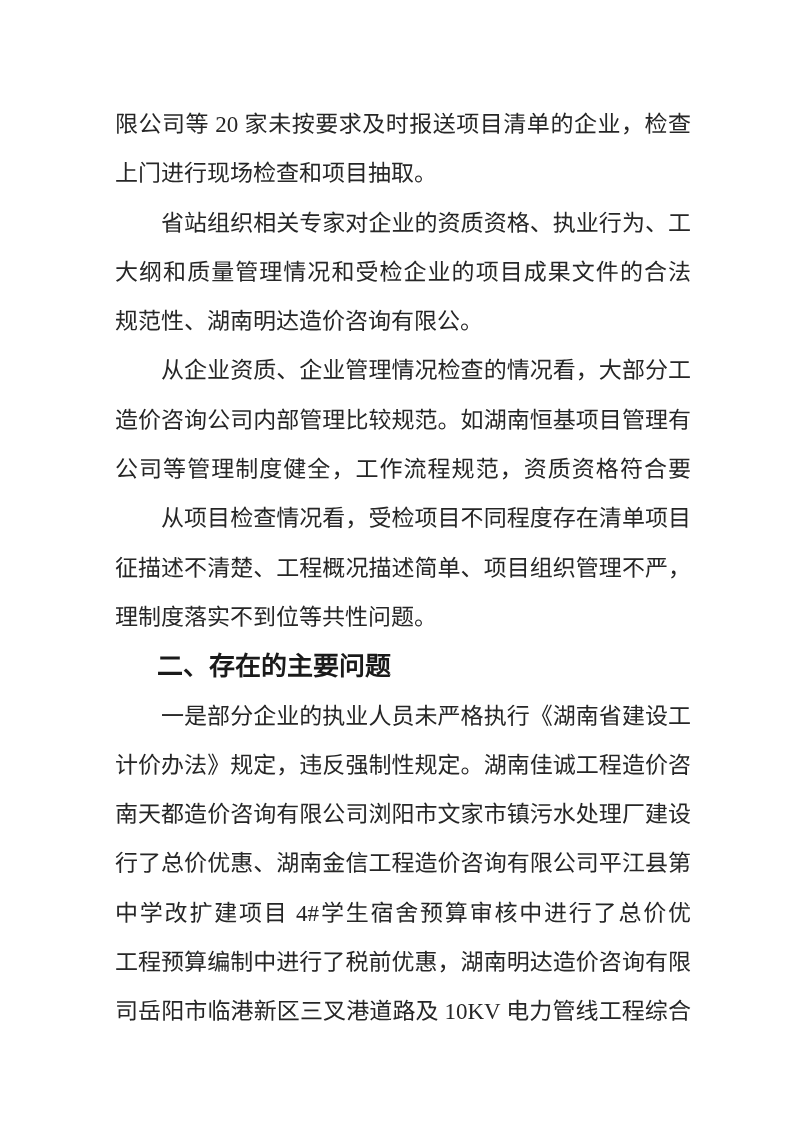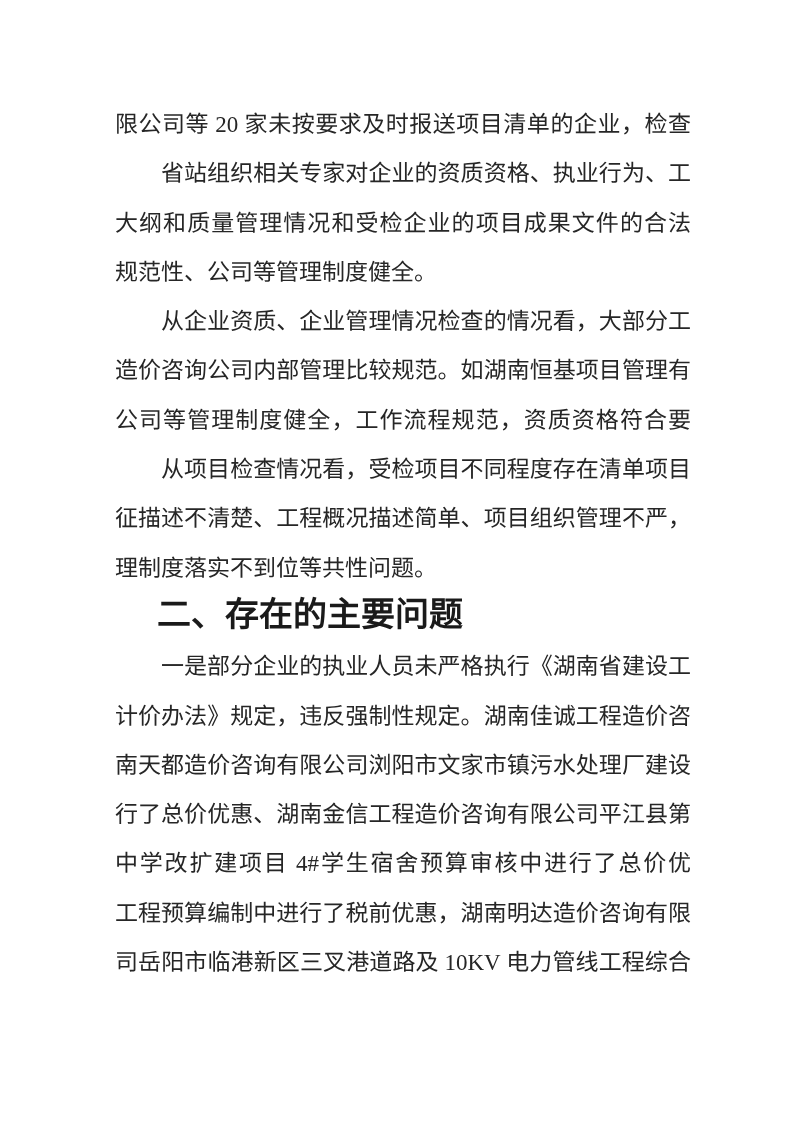--- a/index.html
+++ b/index.html
@@ -32,42 +32,43 @@
     line-height: 49.3px;
     height: 49.3px;
     overflow: hidden;
     text-align: justify;
     text-align-last: justify;
     text-justify: inter-character;
   }
   .line.indent { text-indent: 46px; }
   .line.para-end { text-align-last: left; }
   .heading {
-    font-family: Liberation Mono, monospace;
+    font-family: Liberation Serif, serif;
     font-weight: bold;
-    font-size: 34px;
+    font-size: 26px;
     color: var(--heading-color);
     line-height: 49.3px;
     height: 49.3px;
     text-indent: 42px;
     overflow: hidden;
   }
 </style>
 </head>
 <body>
 
 <div class="page">
   <div class="textblock">
       <div>
         <div class="line">限公司等 20 家未按要求及时报送项目清单的企业，检查组</div>
+        <div class="line para-end">上门进行现场检查和项目抽取。</div>
       </div>
       <div>
         <div class="line indent">省站组织相关专家对企业的资质资格、执业行为、工作</div>
         <div class="line">大纲和质量管理情况和受检企业的项目成果文件的合法性、</div>
-        <div class="line para-end">规范性、公司等管理制度健全。</div>
+        <div class="line para-end">规范性、湖南明达造价咨询有限公。</div>
       </div>
       <div>
         <div class="line indent">从企业资质、企业管理情况检查的情况看，大部分工程</div>
         <div class="line">造价咨询公司内部管理比较规范。如湖南恒基项目管理有限</div>
         <div class="line para-end">公司等管理制度健全，工作流程规范，资质资格符合要求。</div>
       </div>
       <div>
         <div class="line indent">从项目检查情况看，受检项目不同程度存在清单项目特</div>
         <div class="line">征描述不清楚、工程概况描述简单、项目组织管理不严，管</div>
         <div class="line para-end">理制度落实不到位等共性问题。</div>

